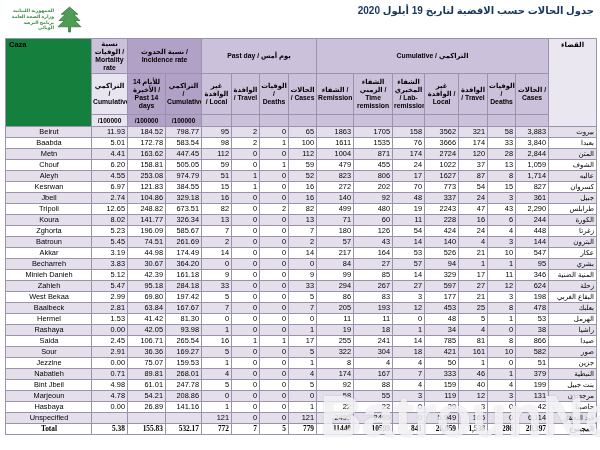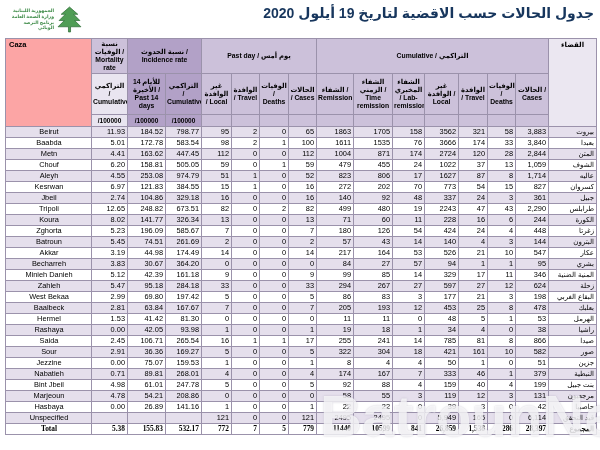--- a/index.html
+++ b/index.html
@@ -7,37 +7,37 @@
     width:600px;height:450px;background:#ffffff;
     font-family:"Liberation Sans","DejaVu Sans",sans-serif;
     -webkit-font-smoothing:antialiased;
   }
   .page{position:relative;width:600px;height:450px;overflow:hidden;background:#ffffff;}
 
   
   .logo{position:absolute;left:10px;top:6px;display:flex;align-items:center;gap:3px;}
   .logo-text{width:44px;text-align:right;direction:rtl;color:#3c8a46;font-size:4.6px;line-height:1.25;font-weight:bold;}
   .titles{position:absolute;right:6px;top:4px;text-align:right;color:#17365d;font-weight:bold;}
-  .title-ar{font-size:14px;direction:rtl;line-height:1.3;}
+  .title-ar{font-size:10px;direction:rtl;line-height:1.3;}
   .title-en{font-size:10.5px;line-height:1.3;margin-top:48px;}
 
   
   table{
     position:absolute;left:5px;top:38px;width:591px;
     border-collapse:collapse;table-layout:fixed;
   }
   th,td{border:1px solid #9b92ab;overflow:hidden;}
   th{
     font-size:6.8px;font-weight:bold;text-align:center;vertical-align:middle;
     line-height:1.18;padding:1px;white-space:normal;color:#000;background:#ccc1da;
   }
   tr.h1 th{height:26px;}
   tr.h2 th{height:38px;}
   tr.h3 th{height:9px;font-size:6.5px;}
-  th.caza-h{background:#fca5a5;text-align:left;vertical-align:top;padding:2px 3px;font-size:7.5px;margin-top:19px;}
+  th.caza-h{background:#15803d;text-align:left;vertical-align:top;padding:2px 3px;font-size:7.5px;margin-top:19px;}
   th.caza-ar-h{background:#ebe7f1;vertical-align:top;padding-top:2px;direction:rtl;font-size:7px;}
   th.dark{background:#b2a1c7;}
   th.pale{background:#e9e5f0;}
 
   td{
     font-size:7.4px;height:10px;line-height:10px;padding:0 2px;
     text-align:right;white-space:nowrap;color:#000;
   }
   tr.odd td{background:#e5dfec;}
   tr.even td{background:#ffffff;}

